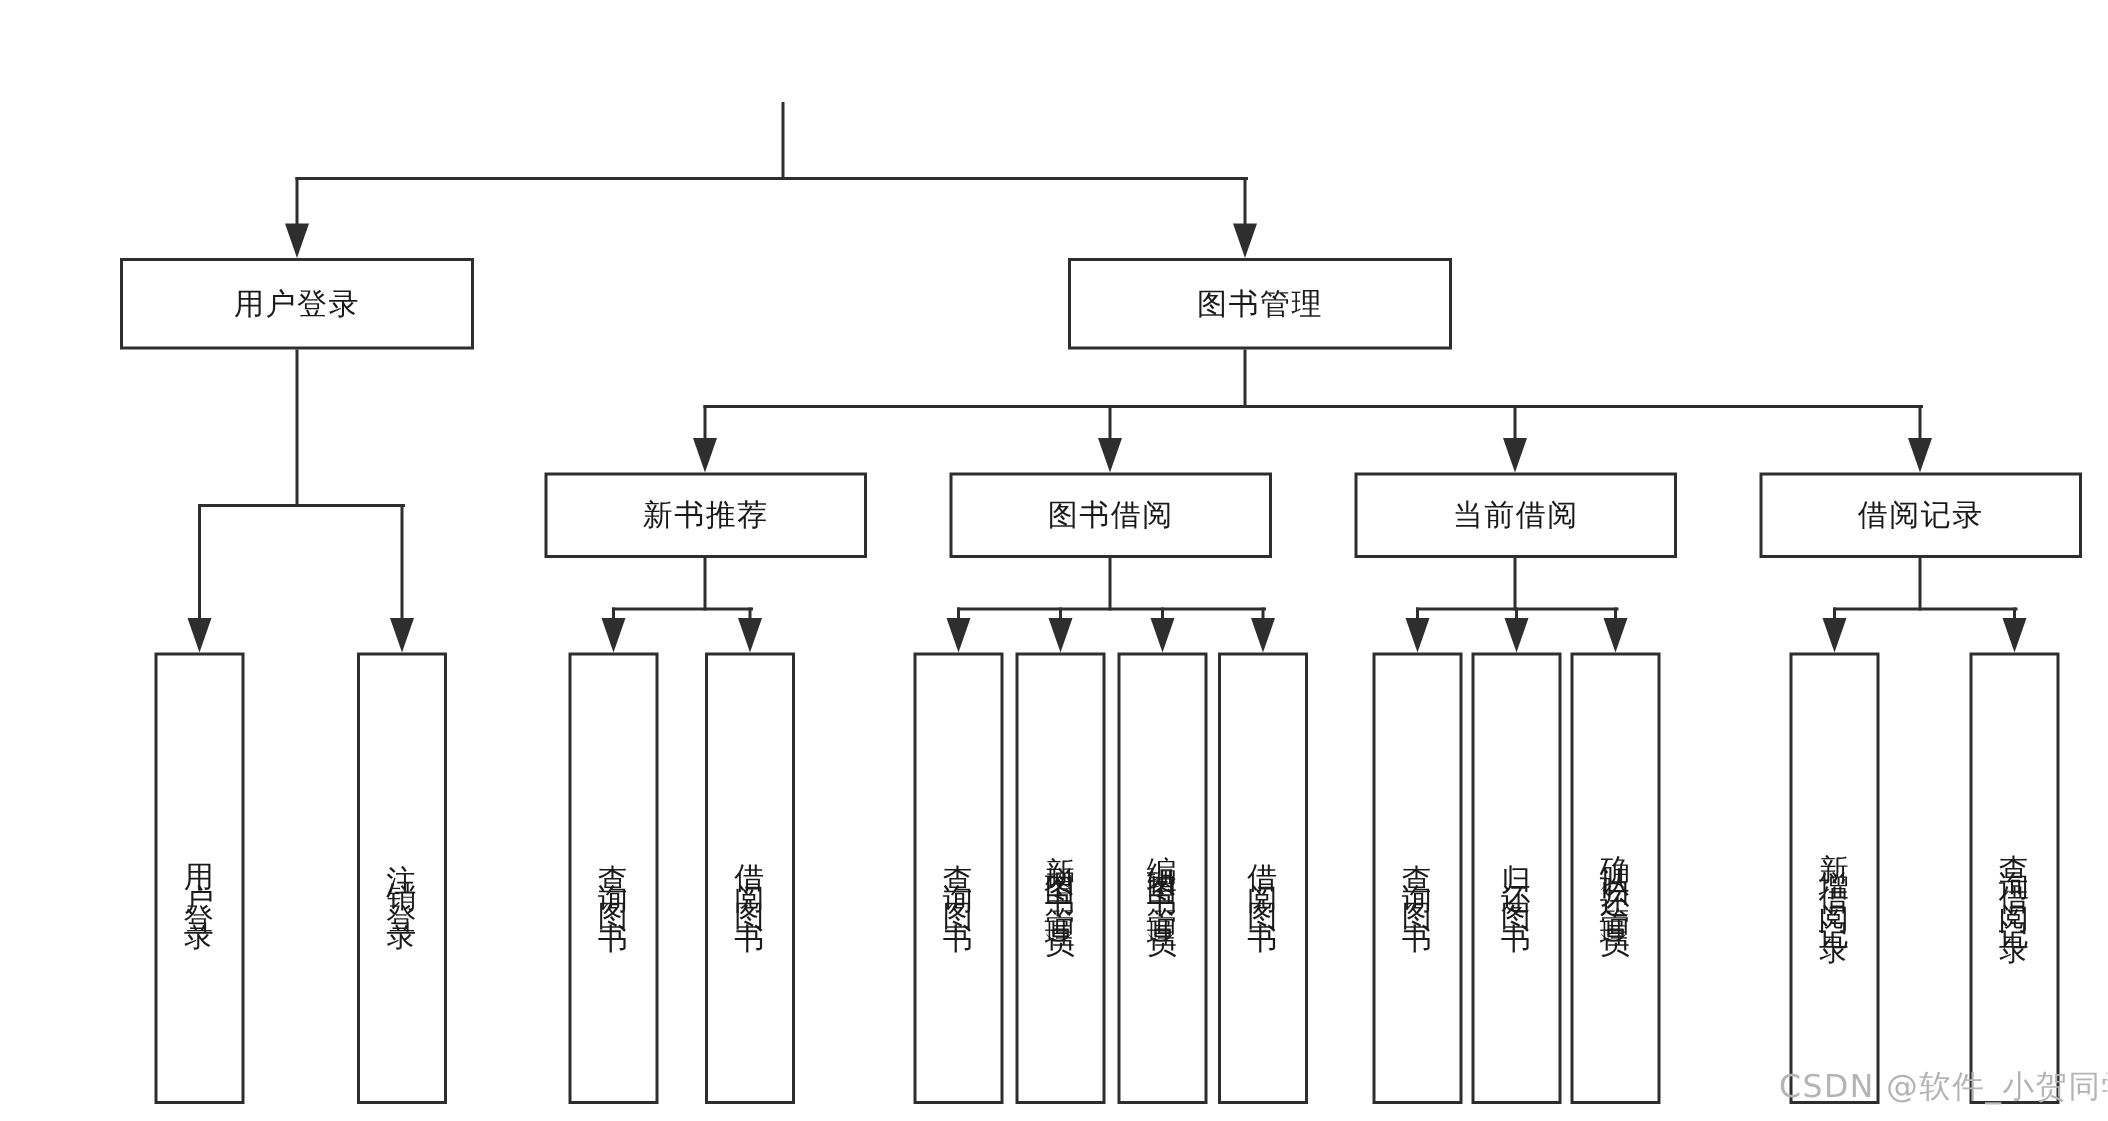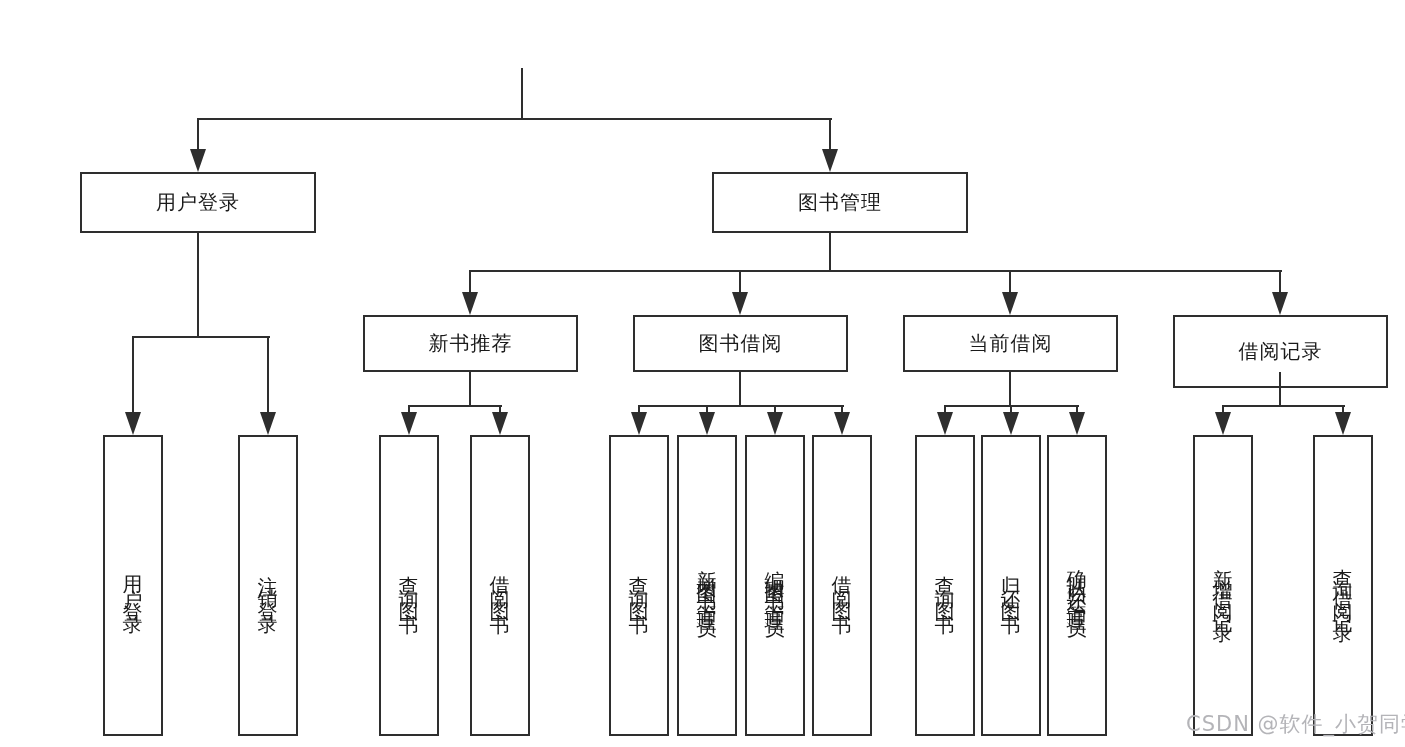--- a/index.html
+++ b/index.html
@@ -36,21 +36,21 @@
 
 <div class="canvas">
 
 
   <div class="box" style="left:80px;top:172px;width:236px;height:61px">用户登录</div>
   <div class="box" style="left:712px;top:172px;width:256px;height:61px">图书管理</div>
 
   <div class="box" style="left:633px;top:315px;width:215px;height:57px">图书借阅</div>
   <div class="box" style="left:363px;top:315px;width:215px;height:57px">新书推荐</div>
   <div class="box" style="left:903px;top:315px;width:215px;height:57px">当前借阅</div>
-  <div class="box" style="left:1173px;top:315px;width:215px;height:73px">借阅记录</div>
+  <div class="box" style="left:1173px;top:315px;width:215px;height:57px">借阅记录</div>
 
   <div class="box leaf" style="left:103px;top:435px;width:60px;height:301px">
     <span class="vtext ls13">用户登录</span>
   </div>
   <div class="box leaf" style="left:238px;top:435px;width:60px;height:301px">
     <span class="vtext ls13">注销登录</span>
   </div>
 
   <div class="box leaf" style="left:379px;top:435px;width:60px;height:301px">
     <span class="vtext ls13">查询图书</span>

